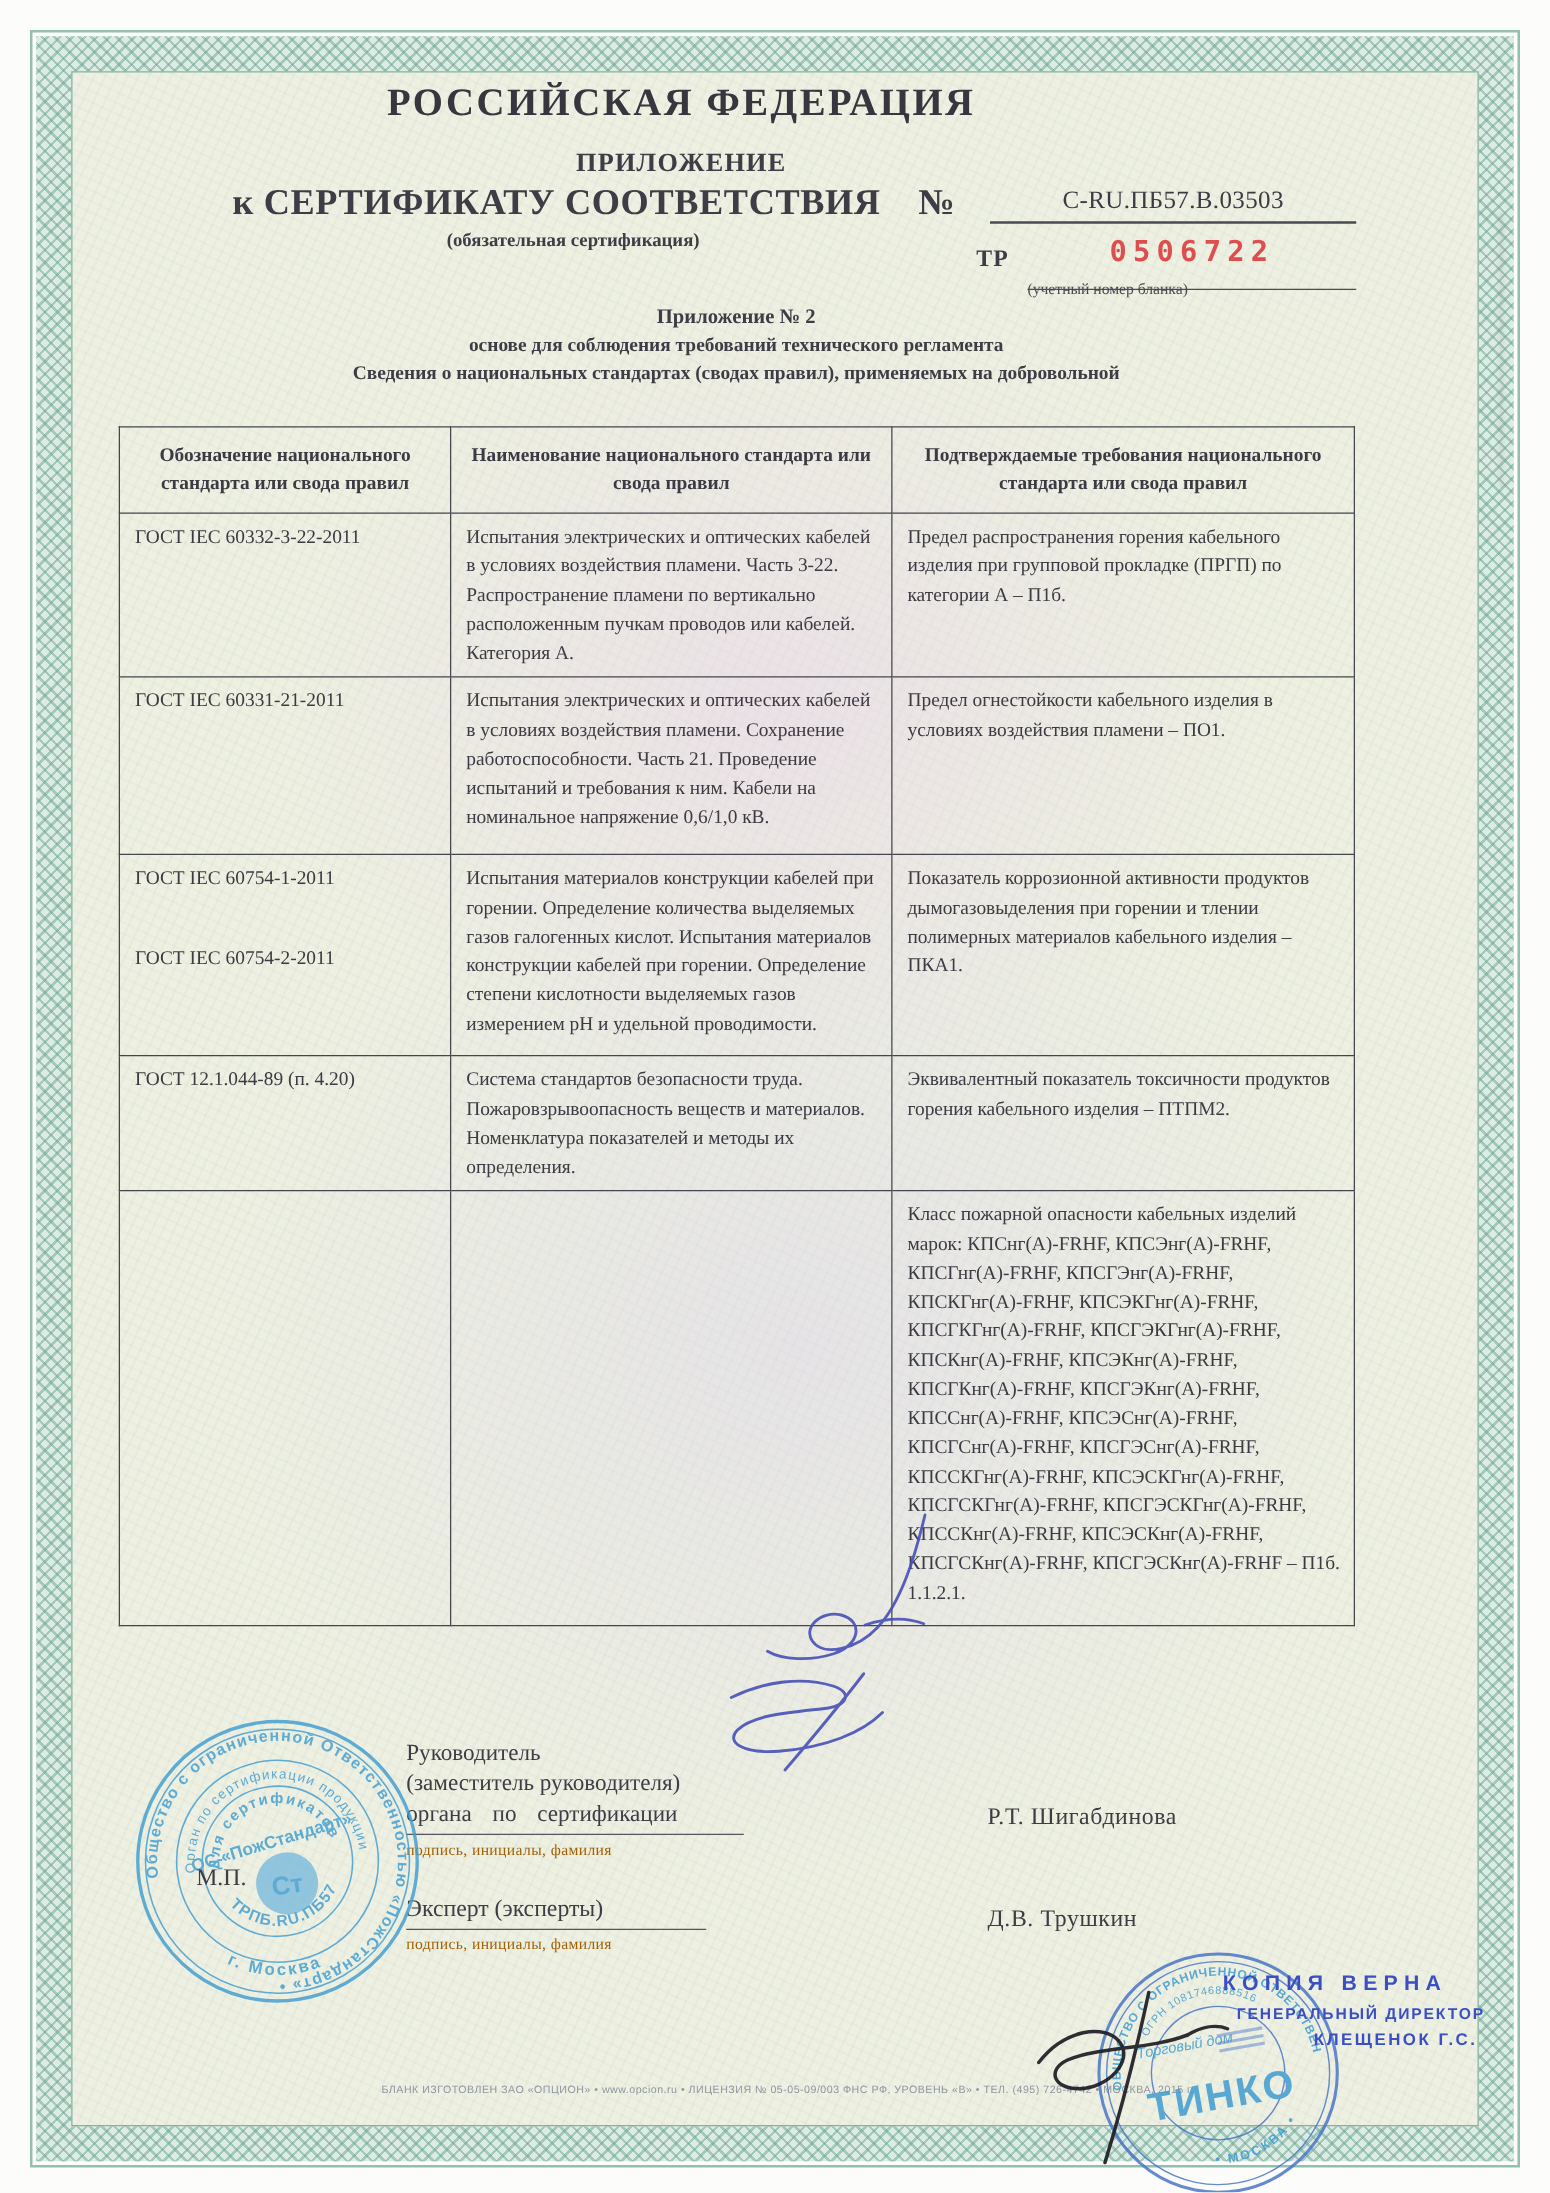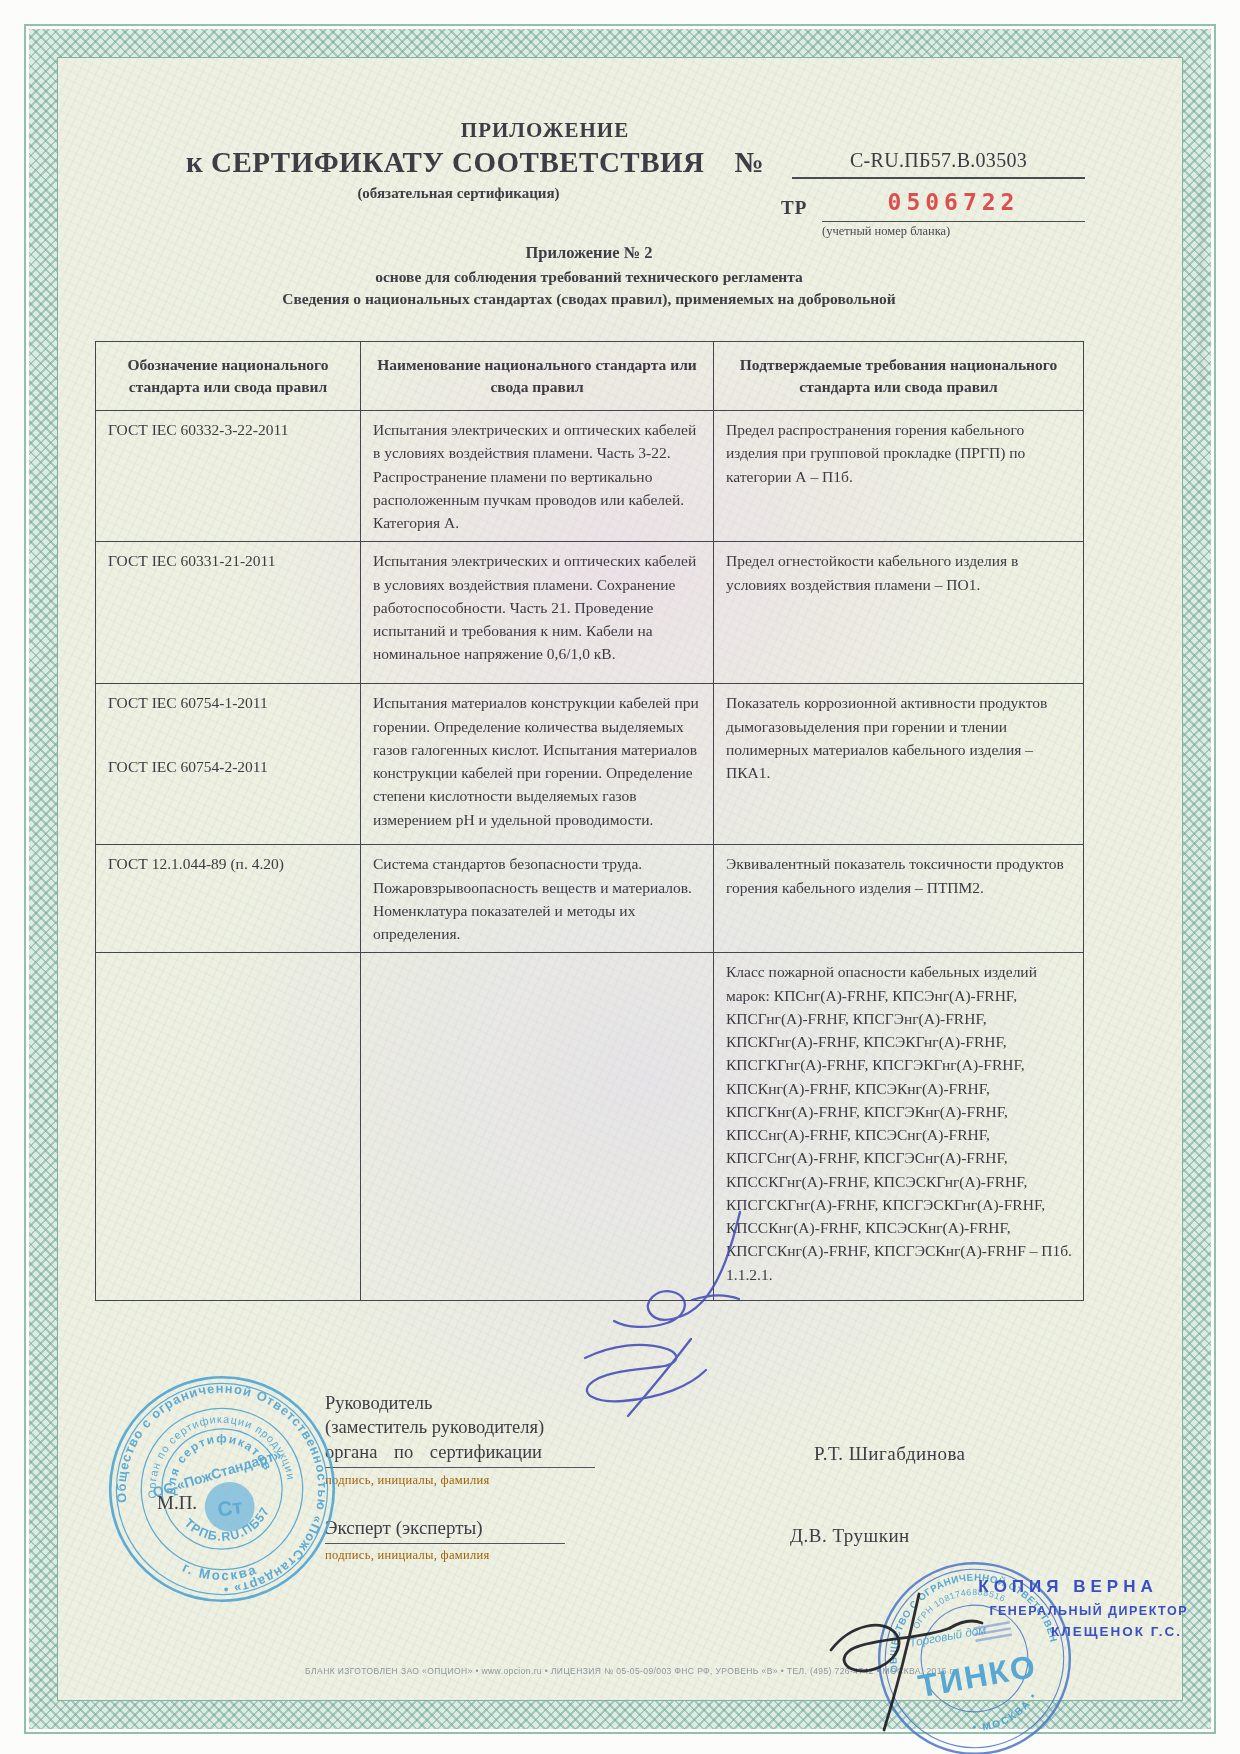--- a/index.html
+++ b/index.html
@@ -28,38 +28,38 @@
   .hdr-app{position:absolute;left:90px;top:118px;width:910px;text-align:center;
     font-size:21px;font-weight:bold;letter-spacing:1px;}
   .hdr-certline{position:absolute;left:186px;top:146px;font-size:29px;font-weight:bold;letter-spacing:.5px;white-space:nowrap;}
   .hdr-certline .nosign{margin-left:30px;}
   .cert-number{position:absolute;left:792px;top:149px;width:293px;text-align:center;
     font-size:20px;letter-spacing:.3px;border-bottom:2px solid #4a4a52;padding-bottom:5px;color:#3c3a42;}
   .cert-type{position:absolute;left:186px;top:185px;width:545px;text-align:center;font-size:15px;font-weight:bold;}
   .tr-label{position:absolute;left:781px;top:197px;font-size:19px;font-weight:bold;letter-spacing:1px;}
   .blank-number{position:absolute;left:822px;top:189px;width:263px;text-align:center;
     font-family:"DejaVu Sans Mono",monospace;font-weight:bold;font-size:23px;letter-spacing:5px;
-    color:#dd4f4f;border-bottom:1.5px solid #4a4a52;padding-bottom:6px;}
+    color:#dd4f4f;border-bottom:1.5px solid #4a4a52;padding-bottom:16px;}
   .blank-caption{position:absolute;left:822px;top:224px;width:263px;font-size:12.5px;color:#4a4850;}
   
   .apx-title{position:absolute;left:95px;top:243px;width:988px;text-align:center;font-size:16.5px;font-weight:bold;}
   .apx-desc{position:absolute;left:95px;top:266px;width:988px;text-align:center;font-size:15.5px;font-weight:bold;line-height:1.42;}
   
   table.std{position:absolute;left:95px;top:341px;width:988px;border-collapse:collapse;table-layout:fixed;
     font-size:15.5px;line-height:1.5;color:#3c3a42;}
   table.std td,table.std th{border:1.8px solid #45454d;vertical-align:top;padding:7px 10px 7px 12px;text-align:left;font-weight:normal;}
   table.std th{text-align:center;font-weight:bold;vertical-align:middle;padding:8px 14px;line-height:1.45;}
   .std2{margin-top:40px;}
   
   .role-block{position:absolute;left:325px;top:1391px;width:270px;font-size:18.5px;line-height:1.32;}
   .role-l3{word-spacing:12px;border-bottom:1.5px solid #55535b;padding-bottom:3px;}
   .sign-caption{font-size:12.5px;color:#a16207;margin-top:4px;letter-spacing:.3px;}
   .expert-block{position:absolute;left:325px;top:1517px;width:240px;font-size:19px;}
   .expert-line{border-bottom:1.5px solid #55535b;padding-bottom:4px;}
-  .name1{position:absolute;left:814px;top:1443px;font-size:19px;letter-spacing:.5px;}
+  .name1{position:absolute;left:790px;top:1443px;font-size:19px;letter-spacing:.5px;}
   .name2{position:absolute;left:790px;top:1525px;font-size:19px;letter-spacing:.5px;}
   .mp{position:absolute;left:157px;top:1492px;font-size:19px;z-index:5;}
   
   .stamp-left{position:absolute;left:103px;top:1370px;width:238px;height:238px;opacity:.82;transform:rotate(-8deg);z-index:4;}
   .stamp-right{position:absolute;left:872px;top:1556px;width:205px;height:205px;opacity:.85;transform:rotate(-10deg);z-index:4;}
   .copy-stamp{position:absolute;left:948px;top:1577px;width:240px;z-index:5;
     font-family:"Liberation Sans","DejaVu Sans",sans-serif;color:#3b4fc4;font-weight:bold;text-align:center;}
   .copy-l1{font-size:17px;letter-spacing:5px;}
   .copy-l2{font-size:12.5px;letter-spacing:1.5px;margin-top:7px;text-align:right;}
   .copy-l3{font-size:13.5px;letter-spacing:2px;margin-top:6px;text-align:right;padding-right:6px;}
@@ -73,20 +73,21 @@
 </head>
 <body>
 
 <div class="page">
 
   <div class="frame-line"></div>
   <div class="frame-band"></div>
   <div class="frame-inner"></div>
   <div class="scan-fold"></div>
 
+  <div class="hdr-country">РОССИЙСКАЯ ФЕДЕРАЦИЯ</div>
   <div class="hdr-app">ПРИЛОЖЕНИЕ</div>
   <div class="hdr-certline">
     <span>к СЕРТИФИКАТУ СООТВЕТСТВИЯ</span><span class="nosign">№</span>
   </div>
   <div class="cert-number">C-RU.ПБ57.В.03503</div>
   <div class="cert-type">(обязательная сертификация)</div>
   <div class="tr-label">ТР</div>
   <div class="blank-number">0506722</div>
   <div class="blank-caption">(учетный номер бланка)</div>
 

